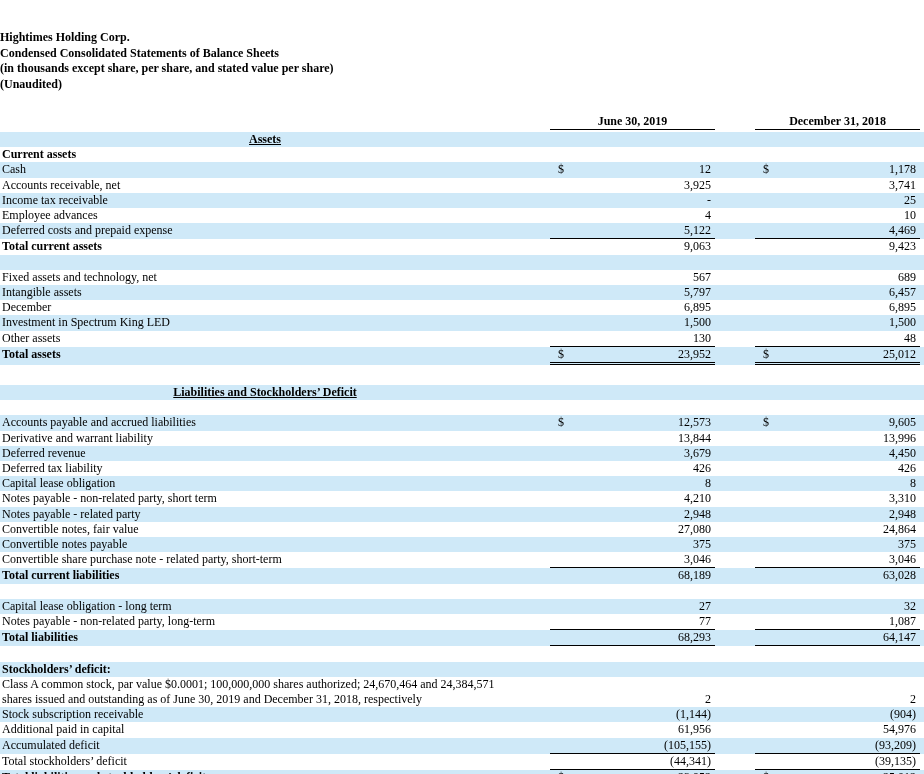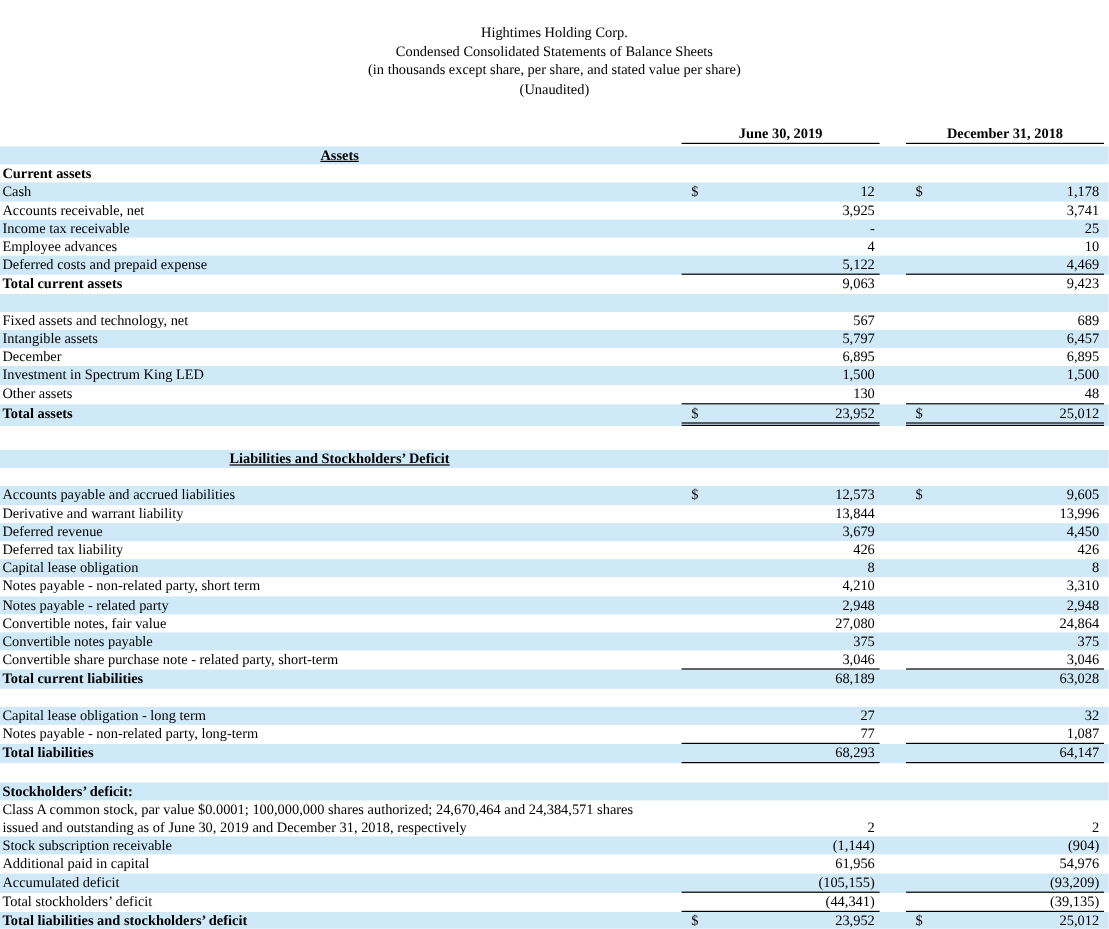--- a/index.html
+++ b/index.html
@@ -8,27 +8,27 @@
     background: #ffffff;
     width: 924px;
     height: 774px;
     overflow: hidden;
     font-family: "Liberation Serif", "DejaVu Serif", serif;
     font-size: 12px;
     color: #000;
   }
   :root { --shade: #cfe9f8; }
 
-  .doc-header { text-align: center; font-weight: normal; padding-top: 20px; }
+  .doc-header { font-weight: bold; padding-top: 30px; }
   .doc-header div { line-height: 15.5px; }
 
   .grid-row {
     display: grid;
     grid-template-columns: 1fr 165px 165px;
-    column-gap: 22px;
+    column-gap: 40px;
     padding-right: 4px;
   }
 
   .colheader { margin-top: 21px; font-weight: bold; }
   .colheader .col {
     text-align: center;
     border-bottom: 1px solid #000;
     line-height: 16px;
     height: 16px;
   }

